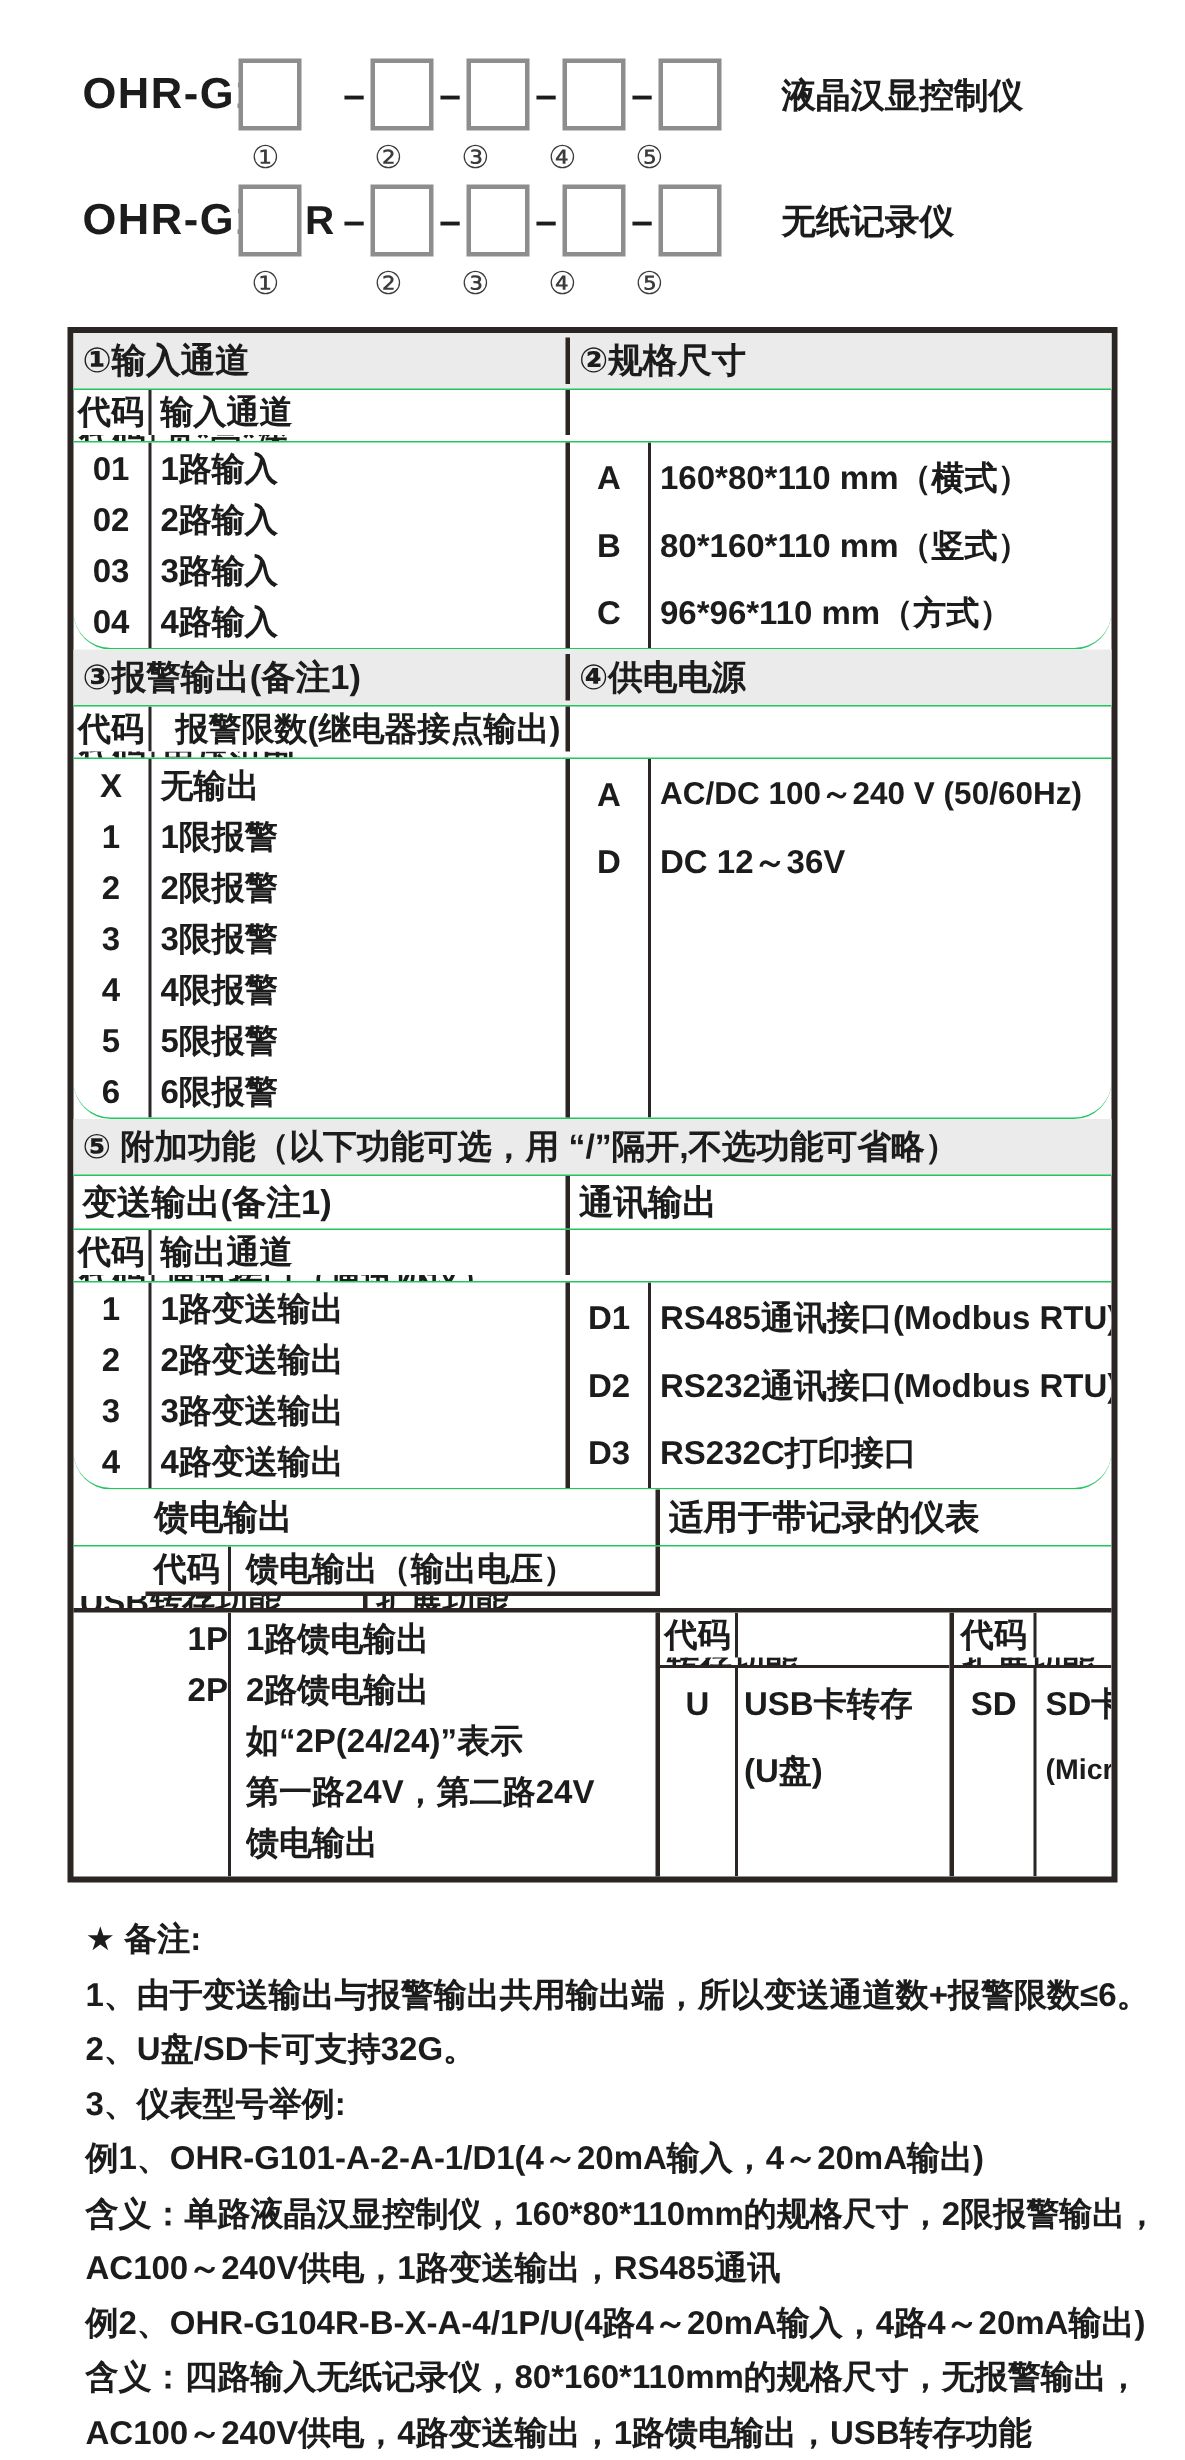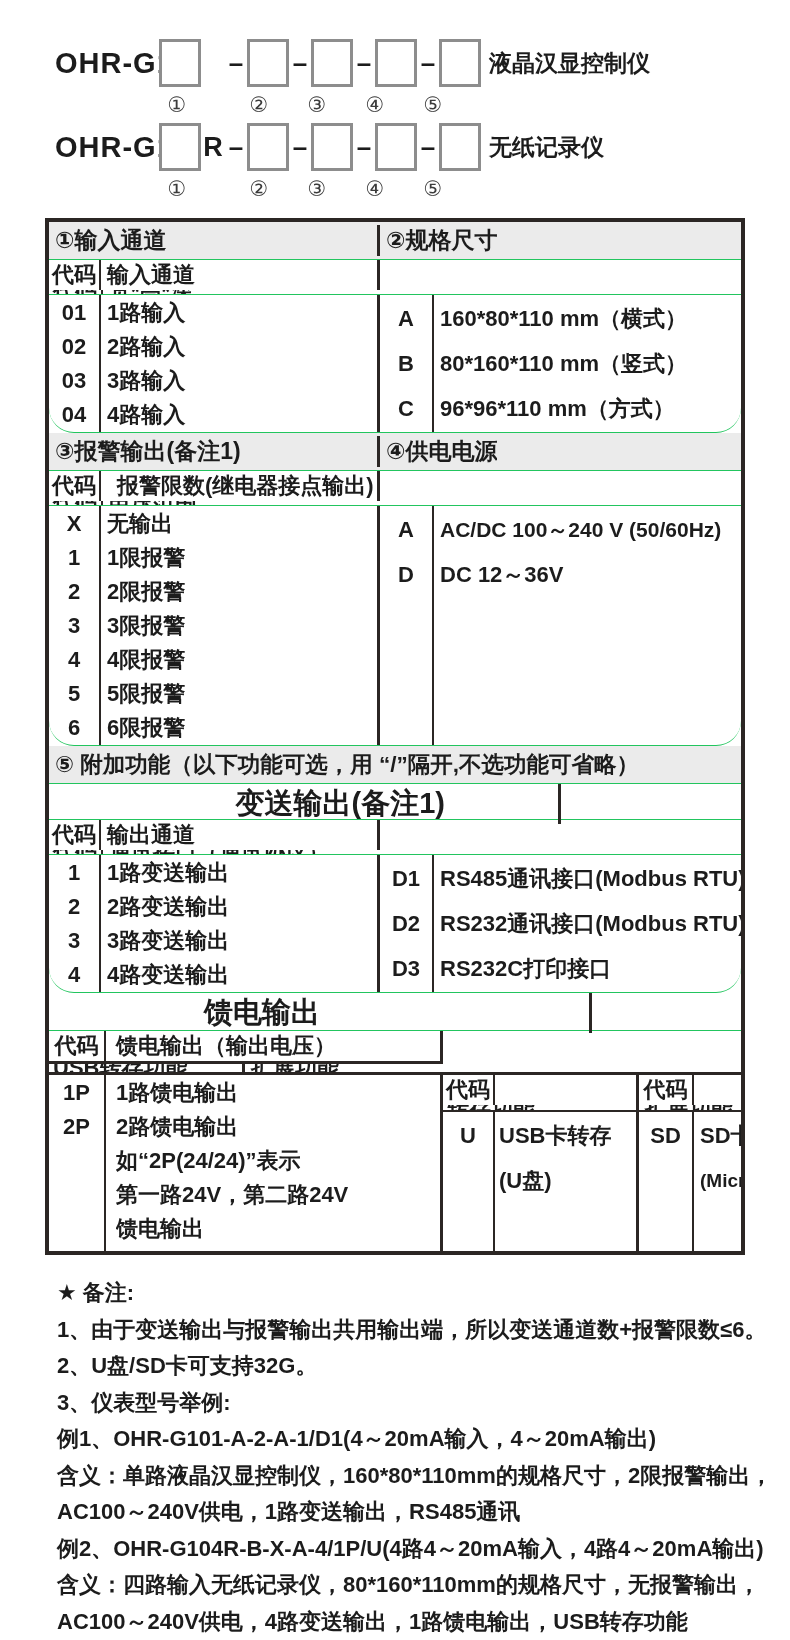--- a/index.html
+++ b/index.html
@@ -11,47 +11,47 @@
   }
   .page{position:relative;width:790px;height:1640px;overflow:hidden;}
 
   
   .model-block{margin-left:55px;margin-top:38px;}
   .model-row{display:flex;align-items:center;height:50px;}
   .model-prefix{font-size:29px;width:104px;letter-spacing:1px;white-space:nowrap;}
   .mbox{width:36px;height:42px;border:3px solid #8d8d8d;flex-shrink:0;background:#fff;}
   .minfix{width:24px;font-size:27px;text-align:center;white-space:nowrap;}
   .mdash{width:22px;font-size:26px;text-align:center;}
-  .model-label{font-size:23px;margin-left:8px;white-space:nowrap;text-align:right;}
+  .model-label{font-size:23px;margin-left:40px;white-space:nowrap;text-align:right;}
   .pos-row{display:flex;margin-left:104px;height:34px;align-items:center;}
   .cnum{width:36px;text-align:center;font-size:21px;font-weight:400;color:#3c3c3c;}
   .cnum.g1{margin-left:46px;}
   .cnum.g2{margin-left:22px;}
 
   
   .sheet{width:700px;margin:12px 0 0 45px;border:4px solid #2b2624;box-sizing:border-box;background:#fff;}
   .trow{display:flex;box-sizing:border-box;}
   .bb{border-bottom:1px solid #22c55e;}
   .lh{width:331px;flex-shrink:0;border-right:3px solid #2b2624;box-sizing:border-box;display:flex;overflow:hidden;}
-  .lh4{width:394px;flex-shrink:0;border-right:3px solid #2b2624;box-sizing:border-box;display:flex;overflow:hidden;}
+  .lh4{width:343px;flex-shrink:0;border-right:3px solid #2b2624;box-sizing:border-box;display:flex;overflow:hidden;margin-left:48px;}
   .rh{flex:1;display:flex;box-sizing:border-box;overflow:hidden;min-width:0;}
   .titlebar{background:#ebebeb;font-size:23px;height:38px;align-items:center;}
   .titlebar .pad{padding-left:6px;white-space:nowrap;overflow:hidden;align-self:center;}
   .fullbar{background:#ebebeb;font-size:22.5px;height:38px;align-items:center;padding-left:6px;white-space:nowrap;overflow:hidden;}
-  .subtitlebar{font-size:29px;height:36px;align-items:center;flex-direction:column;}
+  .subtitlebar{font-size:23px;height:36px;}
   .colhead{height:35px;font-size:22px;align-items:stretch;flex-direction:column;}
   .codecell{width:52px;border-right:2px solid #2b2624;box-sizing:border-box;text-align:center;display:flex;align-items:center;justify-content:center;flex-shrink:0;white-space:nowrap;}
   .codecell.w54{width:54px;}
   .codecell.w57{width:57px;}
   .codecell.w55{width:55px;}
   .desccell{flex:1;display:flex;align-items:center;padding-left:6px;white-space:nowrap;overflow:hidden;min-width:0;}
   .bodyarea{align-items:stretch;font-size:22px;border-radius:25px;}
   .codecol{width:52px;border-right:2px solid #2b2624;box-sizing:border-box;text-align:center;flex-shrink:0;padding-top:1px;}
   .codecol.w54{width:54px;}
-  .codecol.w57{width:57px;}
+  .codecol.w57{width:57px;text-align:right;}
   .codecol.w55{width:55px;}
   .desccol{flex:1;padding-left:6px;min-width:0;padding-top:1px;}
   .ln{line-height:34px;white-space:nowrap;overflow:hidden;}
   .ln.tall{line-height:45px;}
   .usbhalf{width:196px;flex-shrink:0;border-right:3px solid #2b2624;box-sizing:border-box;display:flex;overflow:hidden;}
   .exthalf{flex:1;display:flex;overflow:hidden;min-width:0;}
   .subcol{display:flex;flex-direction:column;flex:1;min-width:0;}
 
   
   .notes{margin:20px 0 0 57px;font-size:22px;}

